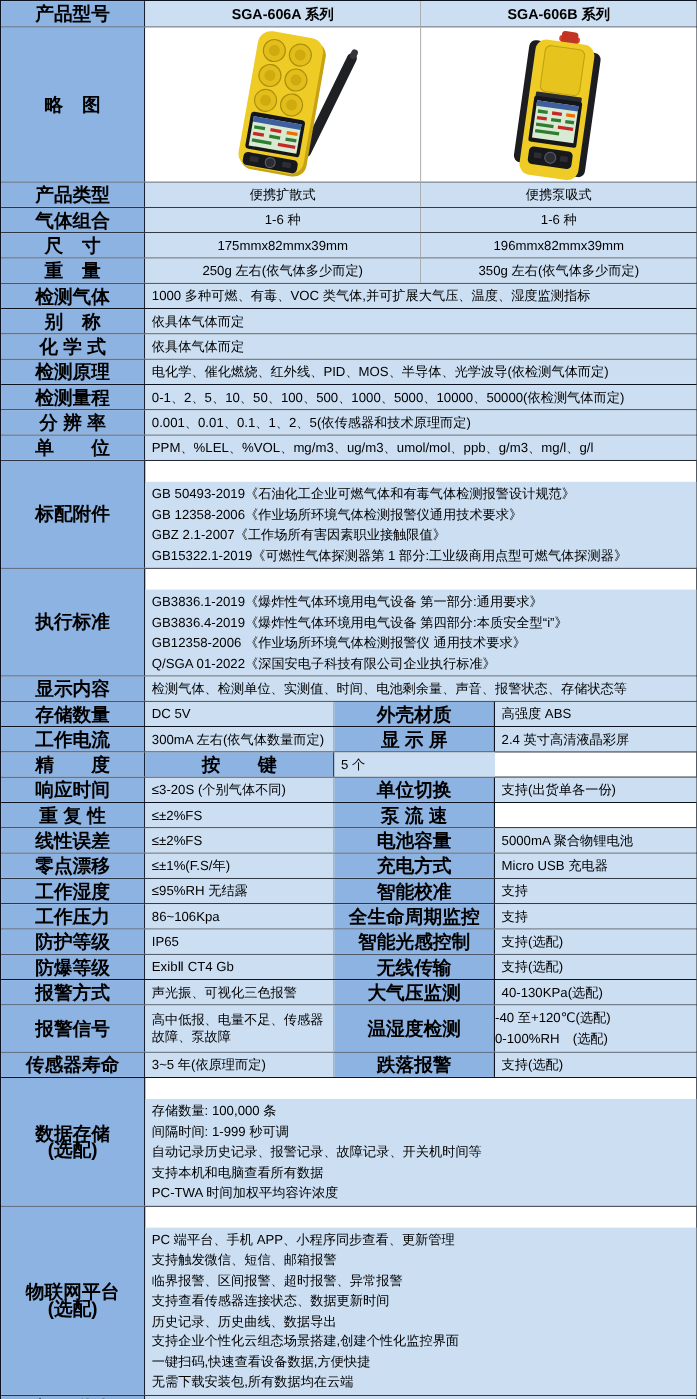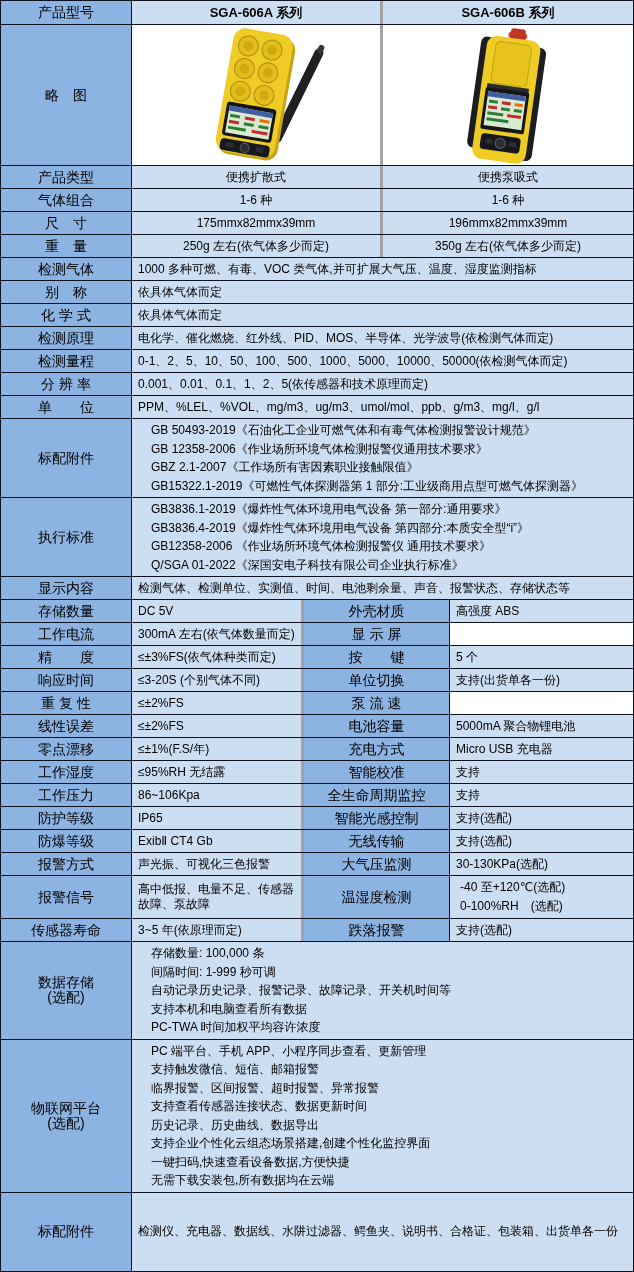--- a/index.html
+++ b/index.html
@@ -16,34 +16,34 @@
   .row.last{border-bottom:none;flex:1 1 auto;}
   .g3{grid-template-columns:131px 251px 1fr;}
   .g2{grid-template-columns:131px 1fr;}
   .g4{grid-template-columns:131px 172px 146px 1fr;}
   .cell{
     box-sizing:border-box;display:flex;align-items:center;
     min-height:22px;padding:1px 6px;font-size:12px;line-height:15px;
     background:#cbdef2;
   }
   .lbl{
-    background:#8db3e2;font-weight:normal;font-size:14px;
+    background:#8db3e2;font-weight:bold;font-size:17px;
     justify-content:center;text-align:center;flex-direction:column;
     border-right:1px solid #0c1220;padding:1px 2px;
   }
-  .mid{border-right:3px solid #a3a3a3;}
+  .mid{border-right:1px solid #a3a3a3;}
   .center{justify-content:center;text-align:center;}
   .bold{font-weight:bold;font-size:13px;}
   .white{background:#ffffff;}
   .r-head .cell{min-height:23px;}
   .r-sketch .cell{height:140px;padding:0;}
-  .lines{display:block;padding:2px 19px;}
+  .lines{display:block;padding:2px 6px;margin-top:19px;}
   .lines > div{line-height:18.5px;white-space:nowrap;}
   .r-alarm .cell{min-height:42px;}
-  .v2lines{display:block;padding:2px 10px;}
+  .v2lines{display:block;padding:2px 0;}
   .v2lines > div{line-height:19px;}
   svg{display:block;margin:0 auto;}
 </style>
 </head>
 <body>
 
 <div class="tbl">
 
   <div class="row g3 r-head">
     <div class="cell lbl">产品型号</div>
@@ -201,24 +201,24 @@
   <div class="row g4">
     <div class="cell lbl">存储数量</div>
     <div class="cell mid">DC 5V</div>
     <div class="cell lbl">外壳材质</div>
     <div class="cell">高强度 ABS</div>
   </div>
   <div class="row g4">
     <div class="cell lbl">工作电流</div>
     <div class="cell mid">300mA 左右(依气体数量而定)</div>
     <div class="cell lbl">显 示 屏</div>
+    <div class="cell">2.4 英寸高清液晶彩屏</div>
   </div>
   <div class="row g4">
     <div class="cell lbl">精　　度</div>
-    <div class="cell mid">≤±3%FS(依气体种类而定)</div>
     <div class="cell lbl">按　　键</div>
     <div class="cell">5 个</div>
   </div>
   <div class="row g4">
     <div class="cell lbl">响应时间</div>
     <div class="cell mid">≤3-20S (个别气体不同)</div>
     <div class="cell lbl">单位切换</div>
     <div class="cell">支持(出货单各一份)</div>
   </div>
   <div class="row g4">
@@ -259,21 +259,21 @@
   <div class="row g4">
     <div class="cell lbl">防爆等级</div>
     <div class="cell mid">ExibⅡ CT4 Gb</div>
     <div class="cell lbl">无线传输</div>
     <div class="cell">支持(选配)</div>
   </div>
   <div class="row g4">
     <div class="cell lbl">报警方式</div>
     <div class="cell mid">声光振、可视化三色报警</div>
     <div class="cell lbl">大气压监测</div>
-    <div class="cell">30-130KPa(选配)</div>
+    <div class="cell">40-130KPa(选配)</div>
   </div>
 
   <div class="row g4 r-alarm">
     <div class="cell lbl">报警信号</div>
     <div class="cell mid">高中低报、电量不足、传感器故障、泵故障</div>
     <div class="cell lbl">温湿度检测</div>
     <div class="cell v2lines">
       <div>-40 至+120℃(选配)</div>
       <div>0-100%RH　(选配)</div>
     </div>

